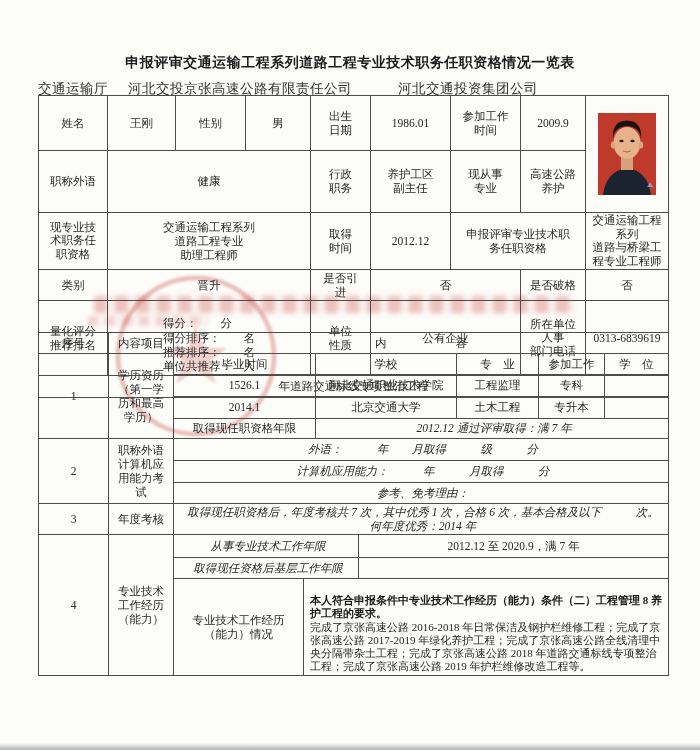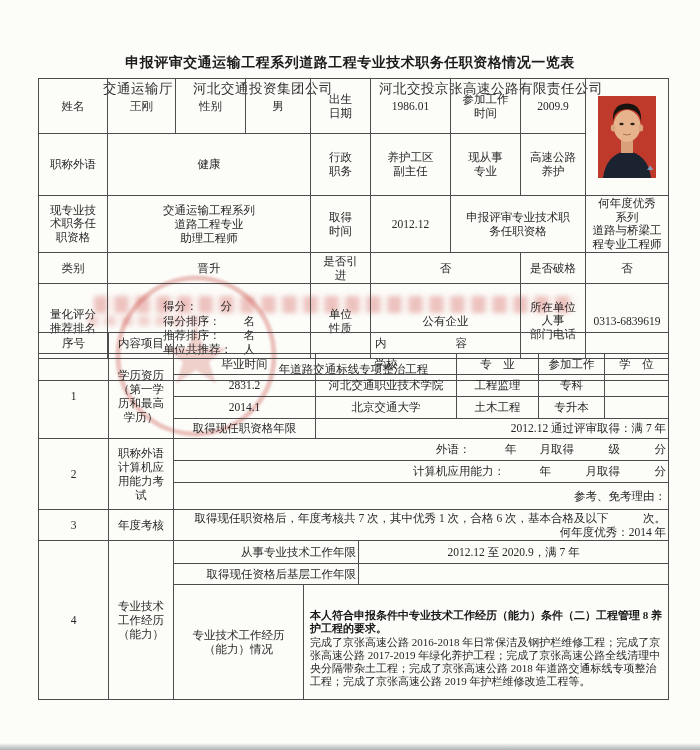--- a/index.html
+++ b/index.html
@@ -8,40 +8,40 @@
     background:#fcfcf9;overflow:hidden;
     font-family:"Liberation Serif","DejaVu Serif",serif;color:#262626;
   }
   .doc-title{
     position:absolute;top:54px;left:0;width:700px;text-align:center;
     font-family:"Liberation Sans","DejaVu Sans",sans-serif;
     font-weight:bold;font-size:14px;letter-spacing:0.5px;color:#1c1c1c;
   }
   .org-line{
     position:absolute;top:80px;left:38px;width:630px;
-    display:flex;justify-content:center;align-items:baseline;
+    display:flex;justify-content:flex-start;align-items:baseline;
     font-size:13.5px;color:#2e2e2e;letter-spacing:0.5px;
   }
   .org-line span:nth-child(2){margin-left:20px;}
   .org-line span:nth-child(3){margin-left:46px;}
 
   table{border-collapse:collapse;table-layout:fixed;position:absolute;left:38px;background:transparent;}
   td{
     border:1px solid #4d4d4d;text-align:center;vertical-align:middle;
     padding:1px 2px;font-size:11.5px;line-height:1.22;color:#272727;
     white-space:pre-line;overflow:hidden;
   }
-  .tbl-upper{top:78px;width:630px;}
+  .tbl-upper{top:95px;width:630px;}
   .tbl-lower{top:332px;width:630px;}
-  .left{text-align:right;padding-left:6px;}
+  .left{text-align:center;padding-left:6px;font-style:italic;}
   .score-cell{text-align:center;}
   .score-block{display:inline-block;text-align:left;line-height:1.25;}
   .photo-cell{padding:3px;}
   .photo-frame{width:58px;height:82px;margin:0 auto;display:block;}
-  .exp-cell{text-align:left;padding:11px 6px;font-size:11px;line-height:13.2px;vertical-align:top;}
+  .exp-cell{text-align:left;padding:2px 6px;font-size:11px;line-height:13.2px;vertical-align:top;}
   .exp-bold{font-weight:bold;color:#171717;}
   .small-lh{line-height:1.18;}
 
   
   .seal{
     position:absolute;left:110px;top:270px;width:172px;height:172px;
     opacity:0.30;filter:blur(1.1px);pointer-events:none;
   }
   
   .smudge{
@@ -65,22 +65,22 @@
 </style>
 </head>
 <body>
 
 <div class="page">
 
   <div class="doc-title">申报评审交通运输工程系列道路工程专业技术职务任职资格情况一览表</div>
 
   <div class="org-line">
     <span>交通运输厅</span>
+    <span>河北交投京张高速公路有限责任公司</span>
     <span>河北交通投资集团公司</span>
-    <span>河北交投京张高速公路有限责任公司</span>
   </div>
 
   <svg class="seal" viewBox="0 0 172 172">
     <circle cx="86" cy="86" r="78" fill="none" stroke="#c43a30" stroke-width="5"></circle>
     <polygon points="86,56 94,78 117,78 99,92 106,114 86,100 66,114 73,92 55,78 78,78" fill="#c43a30" opacity="0.75"></polygon>
   </svg>
   <div class="smudge"></div>
   <div class="smudge2"></div>
 
   <table class="tbl-upper">
@@ -140,21 +140,21 @@
 术职务任
 职资格</td>
       <td colspan="3">交通运输工程系列
 道路工程专业
 助理工程师</td>
       <td>取得
 时间</td>
       <td>2012.12</td>
       <td colspan="2">申报评审专业技术职
 务任职资格</td>
-      <td class="small-lh">何年度优秀
+      <td class="small-lh">交通运输工程
 系列
 道路与桥梁工
 程专业工程师</td>
     </tr>
     <tr style="height:30px">
       <td>类别</td>
       <td colspan="3">晋升</td>
       <td>是否引
 进</td>
       <td colspan="2">否</td>
@@ -209,21 +209,21 @@
 （第一学
 历和最高
 学历）</td>
       <td colspan="2">毕业时间</td>
       <td colspan="2">学校</td>
       <td>专　业</td>
       <td>参加工作</td>
       <td>学　位</td>
     </tr>
     <tr style="height:22px">
-      <td colspan="2">2831.2</td>
+      <td colspan="2">1526.1</td>
       <td colspan="2">河北交通职业技术学院</td>
       <td>工程监理</td>
       <td>专科</td>
       <td></td>
     </tr>
     <tr style="height:22px">
       <td colspan="2">2014.1</td>
       <td colspan="2">北京交通大学</td>
       <td>土木工程</td>
       <td>专升本</td>
@@ -238,21 +238,21 @@
       <td rowspan="3">2</td>
       <td rowspan="3">职称外语
 计算机应
 用能力考
 试</td>
       <td colspan="7" class="left">外语：　　　年　　月取得　　　级　　　分</td>
     </tr>
     <tr style="height:22px">
       <td colspan="7" class="left">计算机应用能力：　　　年　　　月取得　　　分</td>
     </tr>
-    <tr style="height:27px">
+    <tr style="height:21px">
       <td colspan="7" class="left">参考、免考理由：</td>
     </tr>
 
     <tr style="height:26px">
       <td>3</td>
       <td>年度考核</td>
       <td colspan="7" class="left">取得现任职资格后，年度考核共 7 次，其中优秀 1 次，合格 6 次，基本合格及以下　　　次。
 何年度优秀：2014 年</td>
     </tr>
 

